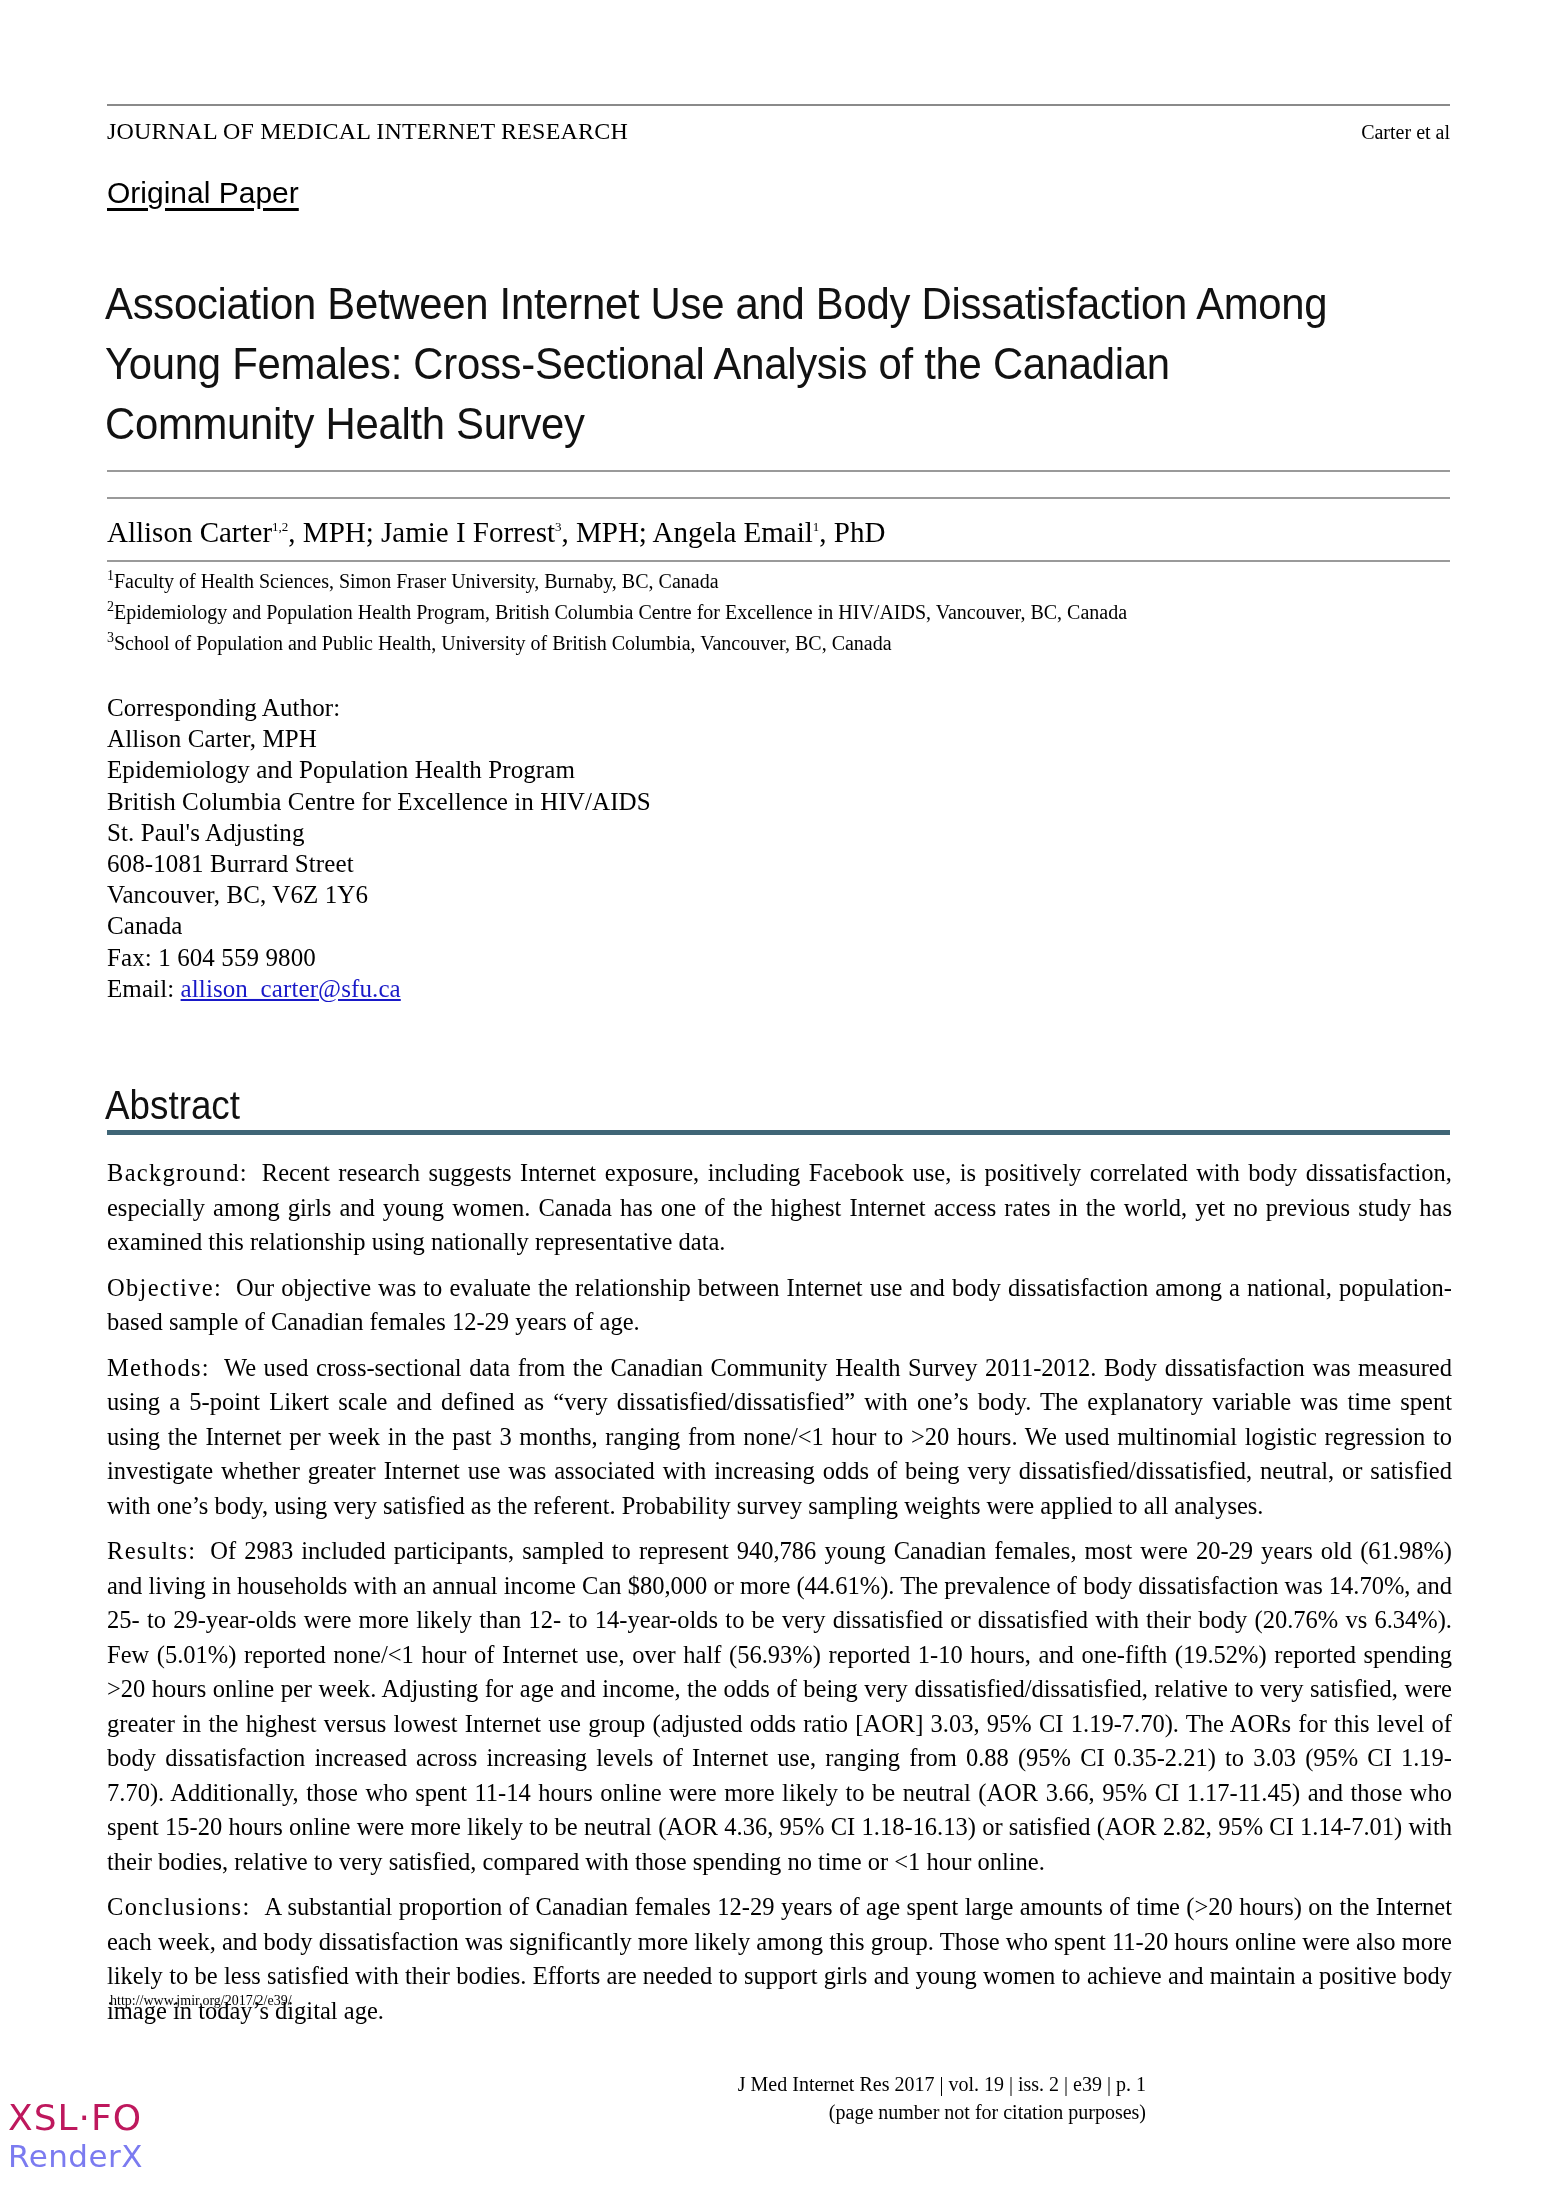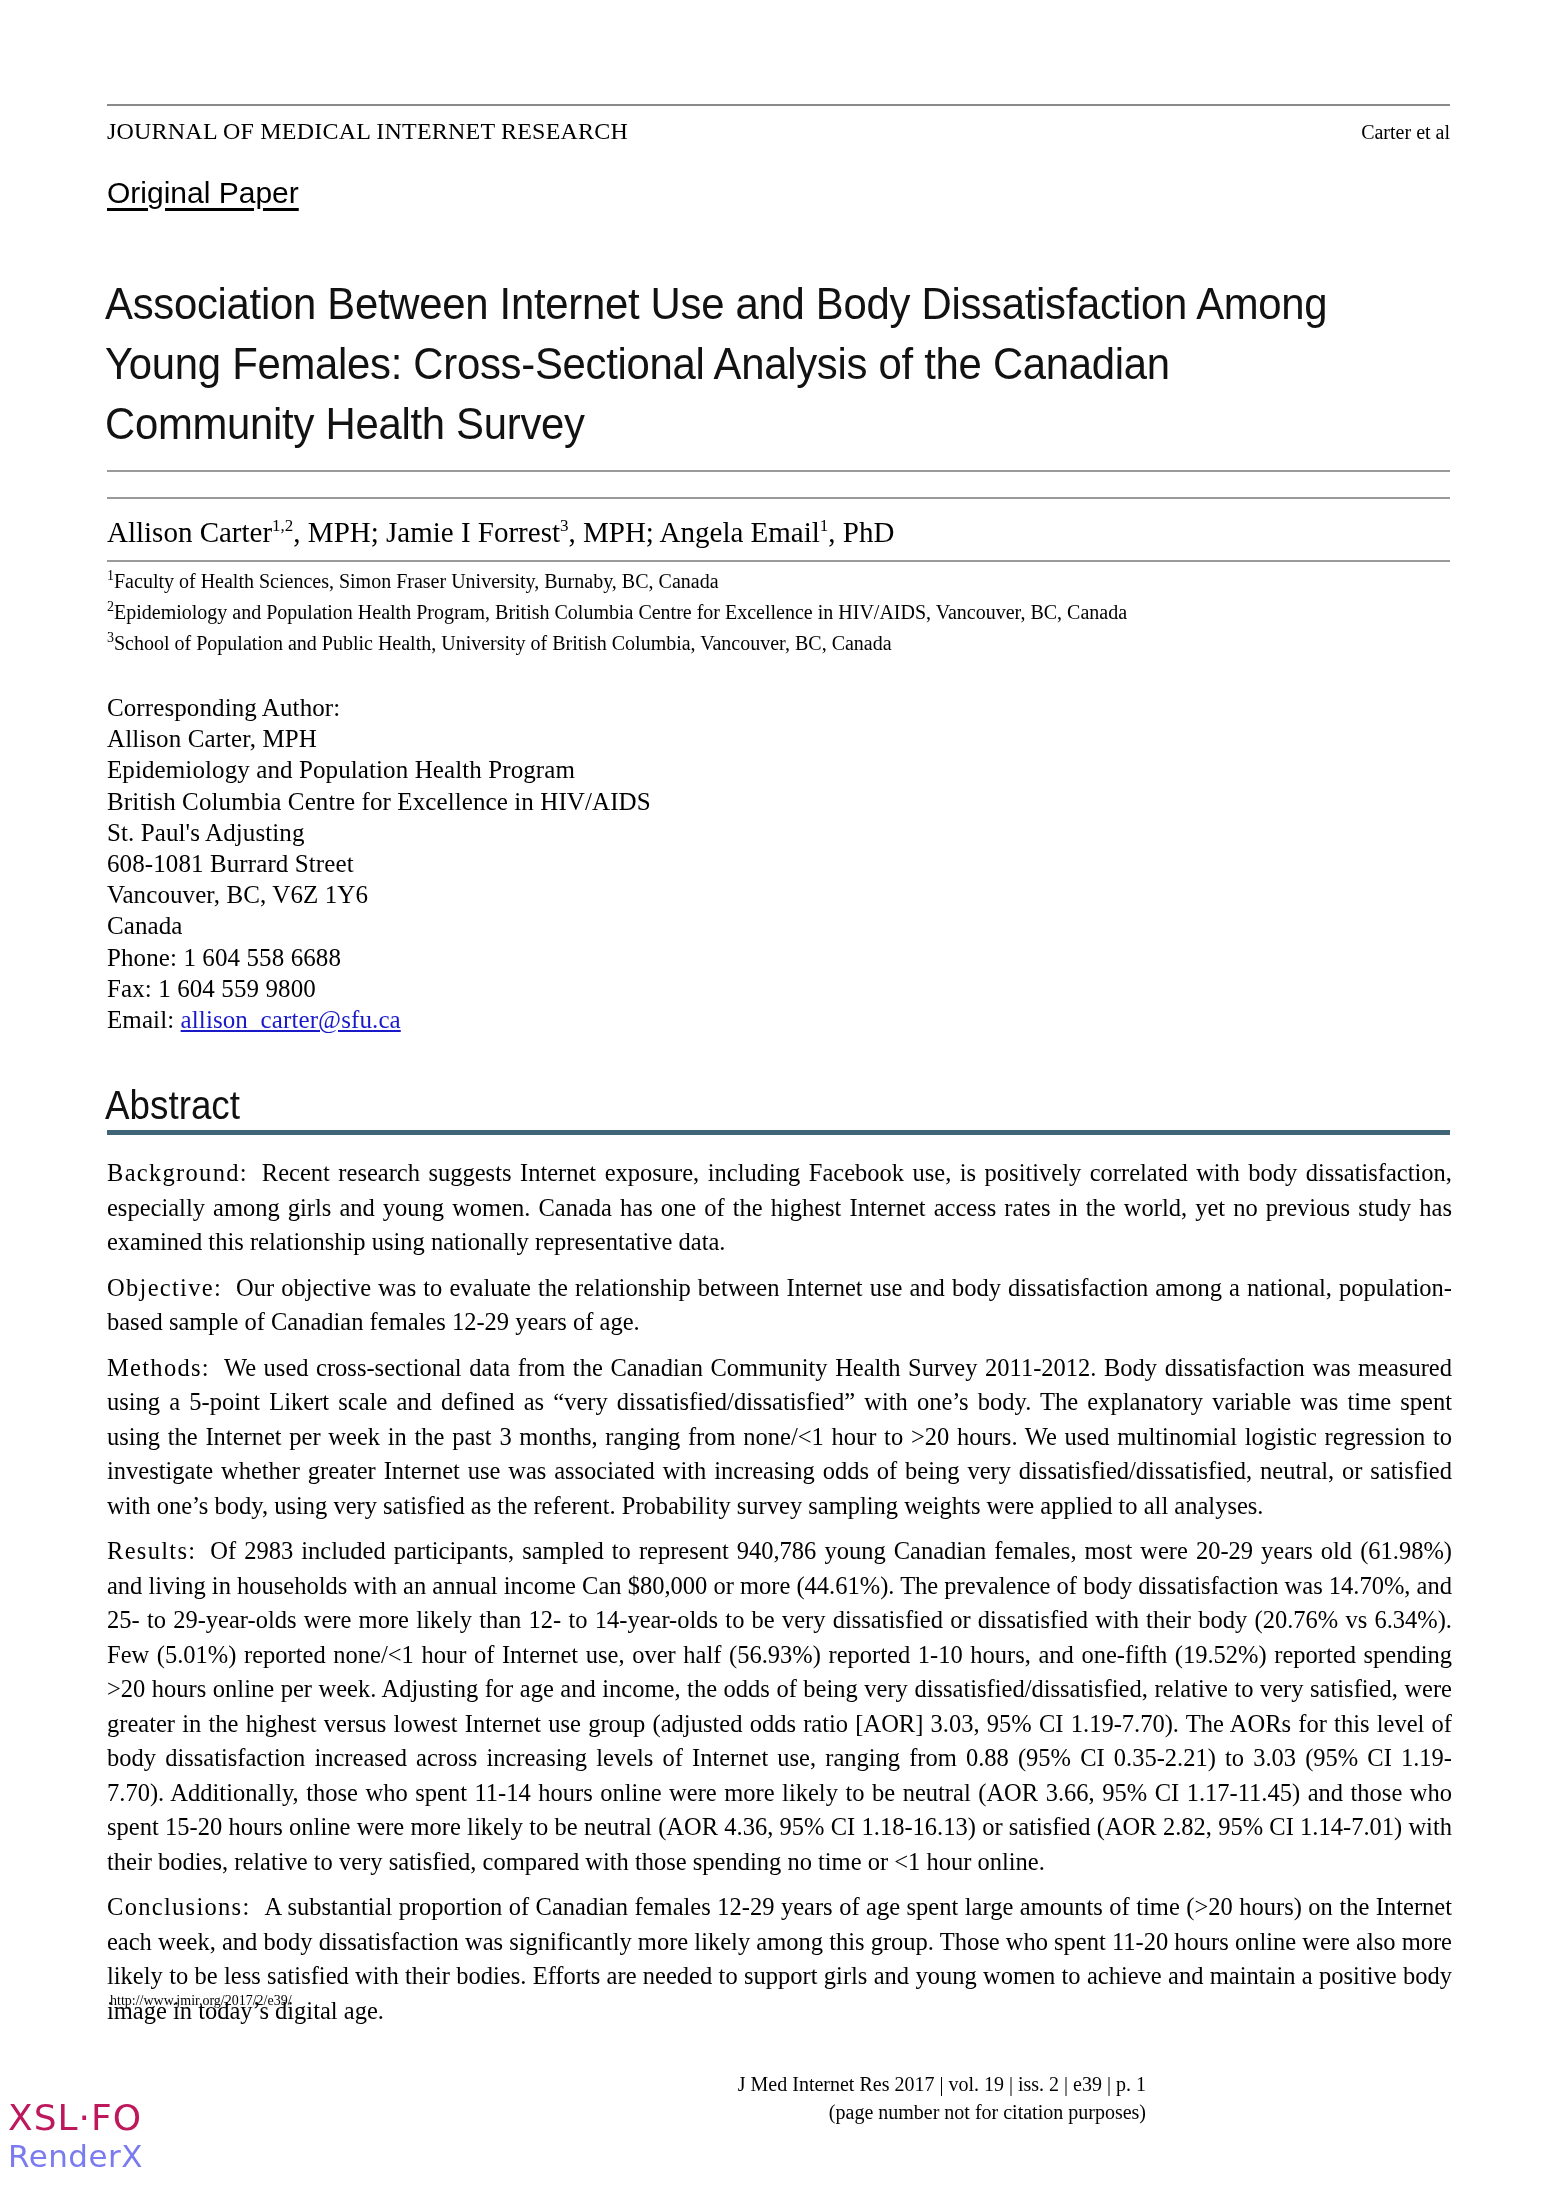--- a/index.html
+++ b/index.html
@@ -92,21 +92,21 @@
 
   
   .authors {
     position: absolute;
     left: 107px;
     top: 513px;
     width: 1343px;
     font-size: 29px;
     line-height: 38px;
   }
-  .authors sup { font-size: 17px; vertical-align: super; line-height: 0; }
+  .authors sup { font-size: 13px; vertical-align: super; line-height: 0; }
 
   .rule-c {
     position: absolute;
     left: 107px;
     top: 560px;
     width: 1343px;
     height: 0;
     border-top: 2px solid #9a9a9a;
   }
 
@@ -242,21 +242,20 @@
 
   <div class="corresp">
     <div class="line">Corresponding Author:</div>
     <div class="line">Allison Carter, MPH</div>
     <div class="line">Epidemiology and Population Health Program</div>
     <div class="line">British Columbia Centre for Excellence in HIV/AIDS</div>
     <div class="line">St. Paul's Adjusting</div>
     <div class="line">608-1081 Burrard Street</div>
     <div class="line">Vancouver, BC, V6Z 1Y6</div>
     <div class="line">Canada</div>
-    <div class="line">Phone: 1 604 558 6688</div>
     <div class="line">Fax: 1 604 559 9800</div>
     <div class="line"><span>Email: </span><a class="email-link" href="#">allison_carter@sfu.ca</a></div>
   </div>
 
   <div class="abs-head">Abstract</div>
   <div class="abs-rule"></div>
 
   <div class="abstract">
     <p><span class="sec-label">Background:</span><span class="gap"></span><span>Recent research suggests Internet exposure, including Facebook use, is positively correlated with body dissatisfaction, especially among girls and young women. Canada has one of the highest Internet access rates in the world, yet no previous study has examined this relationship using nationally representative data.</span></p>
     <p><span class="sec-label">Objective:</span><span class="gap"></span><span>Our objective was to evaluate the relationship between Internet use and body dissatisfaction among a national, population-based sample of Canadian females 12-29 years of age.</span></p>

